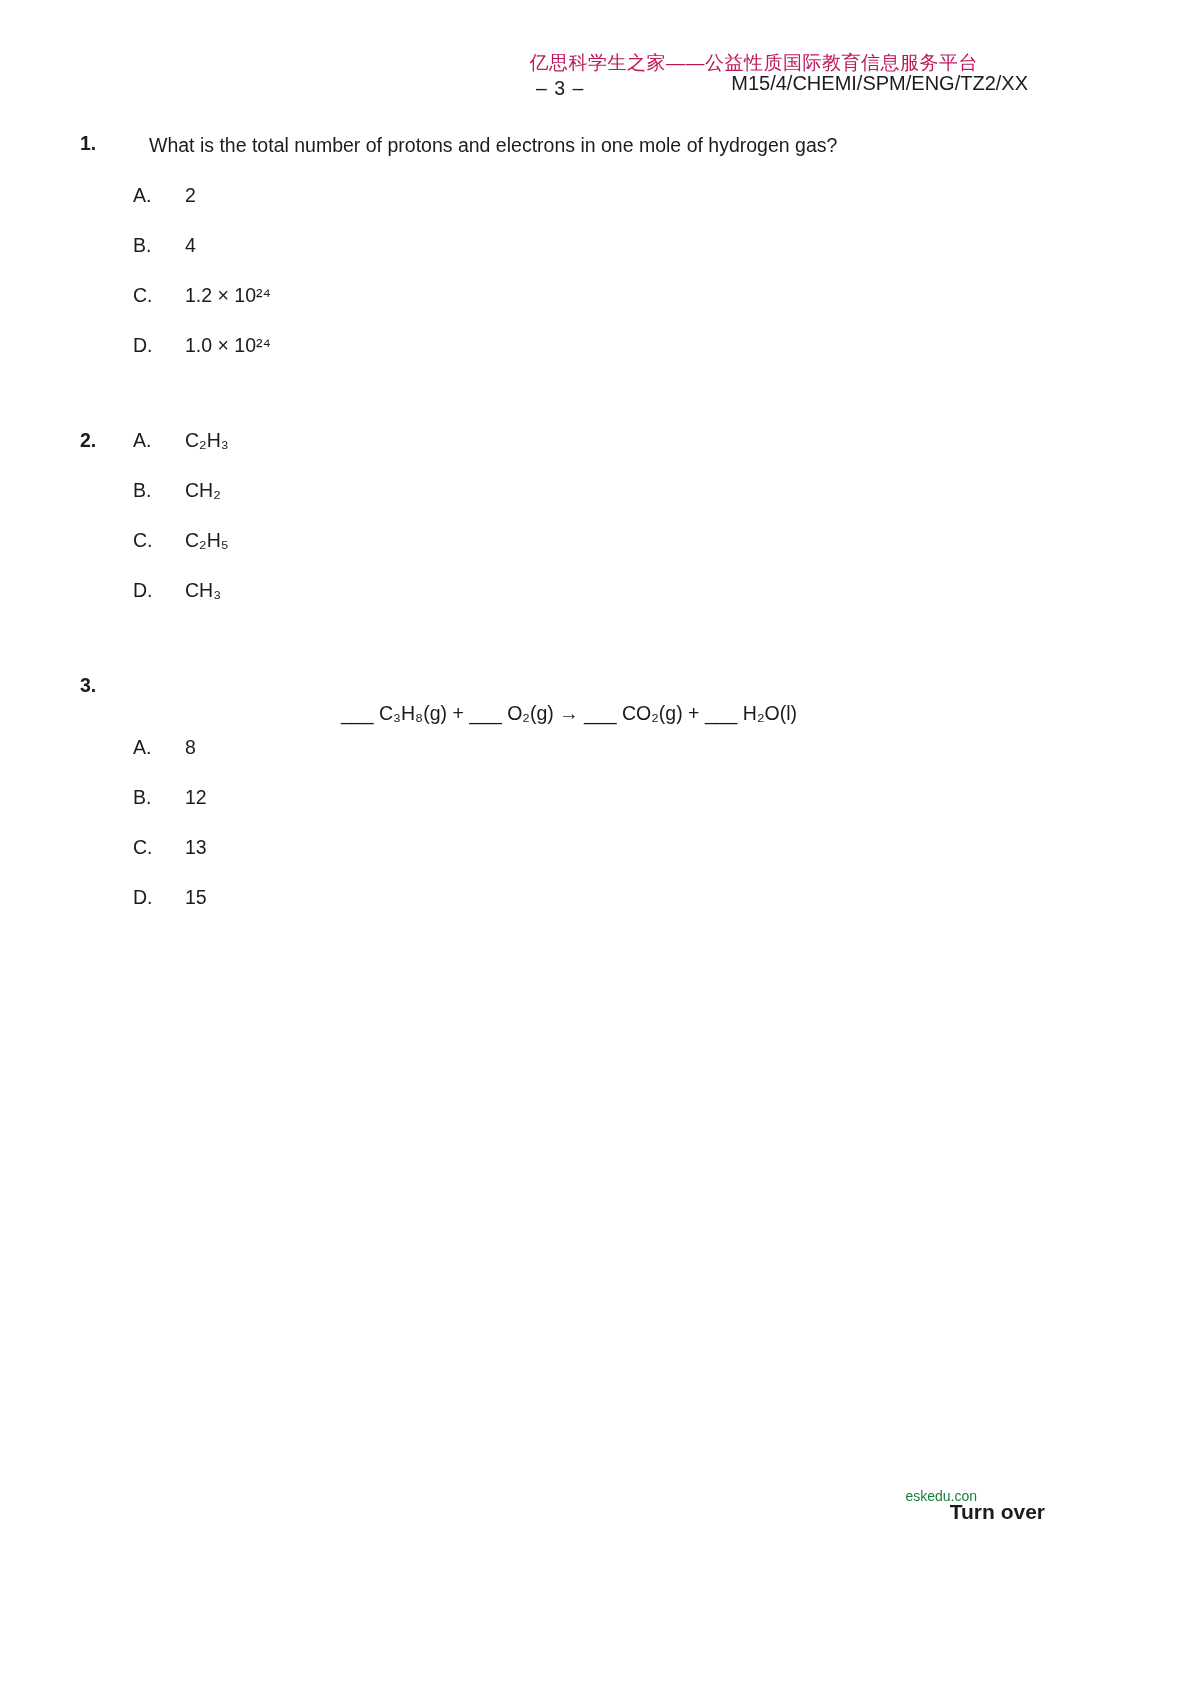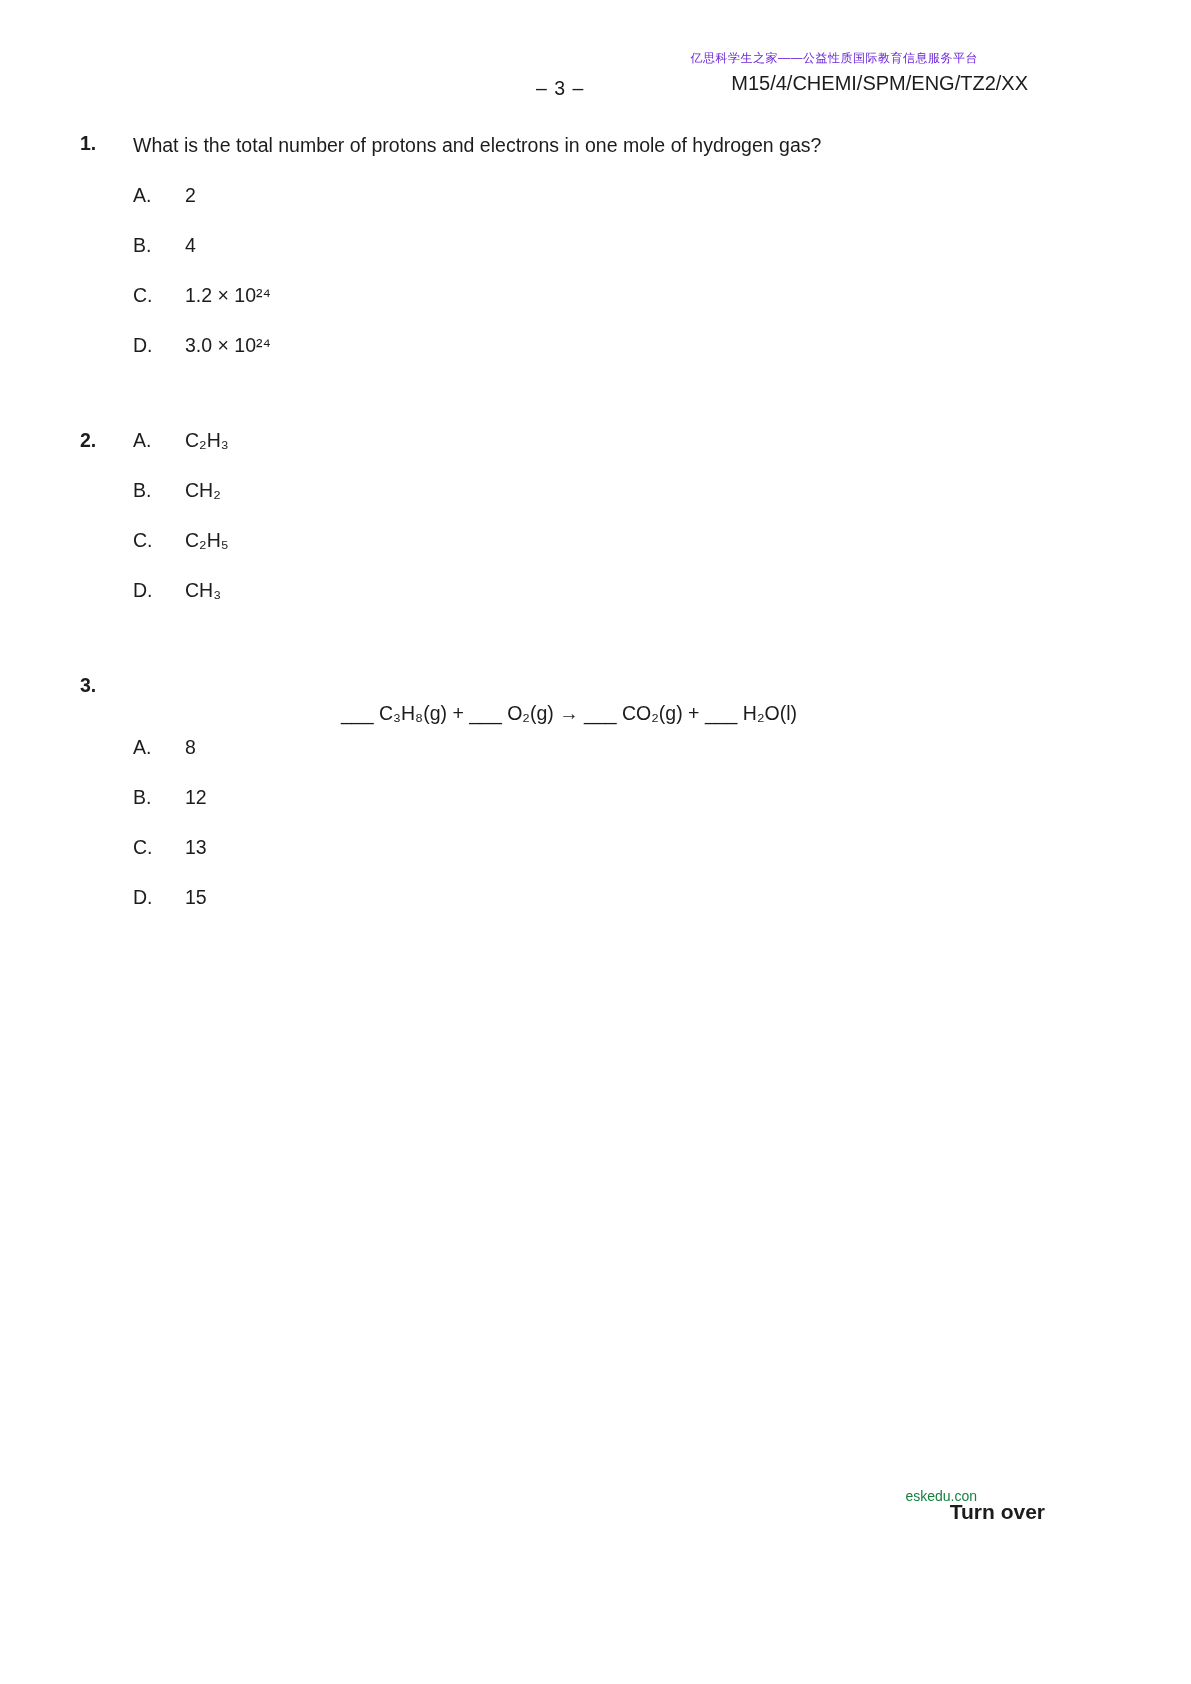--- a/index.html
+++ b/index.html
@@ -13,22 +13,22 @@
     color: #1c1c1c;
     font-size: 19.5px;
     overflow: hidden;
   }
 
   
   .watermark-top {
     position: absolute;
     top: 50px;
     right: 213px;
-    font-size: 12px;
-    color: #6d28d9;
+    font-size: 19px;
+    color: #be185d;
     letter-spacing: 0.5px;
     white-space: nowrap;
     margin-left: 8px;
   }
   .page-number {
     position: absolute;
     top: 77px;
     left: 536px;
     font-size: 19.5px;
     letter-spacing: 1px;
@@ -55,20 +55,21 @@
     font-weight: bold;
   }
   .q-body {
     max-width: 872px;
     flex: 1;
   }
   .q-text {
     line-height: 26px;
     margin-bottom: 26px;
     white-space: pre-wrap;
+    margin-left: 16px;
   }
   .equation {
     text-align: center;
     margin: 28px 0 11px 0;
     white-space: pre-wrap;
   }
   .option {
     display: flex;
     margin-bottom: 28px;
     line-height: 22px;
@@ -120,21 +121,21 @@
           <div class="option">
             <span class="opt-label">B.</span>
             <span class="opt-value">4</span>
           </div>
           <div class="option">
             <span class="opt-label">C.</span>
             <span class="opt-value">1.2 × 10²⁴</span>
           </div>
           <div class="option">
             <span class="opt-label">D.</span>
-            <span class="opt-value">3.0 × 10²⁴</span>
+            <span class="opt-value">1.0 × 10²⁴</span>
           </div>
         </div>
       </div>
     </div>
 
     <div class="question">
       <div class="q-num">2.</div>
       <div class="q-body">
         <div class="options">
           <div class="option">

